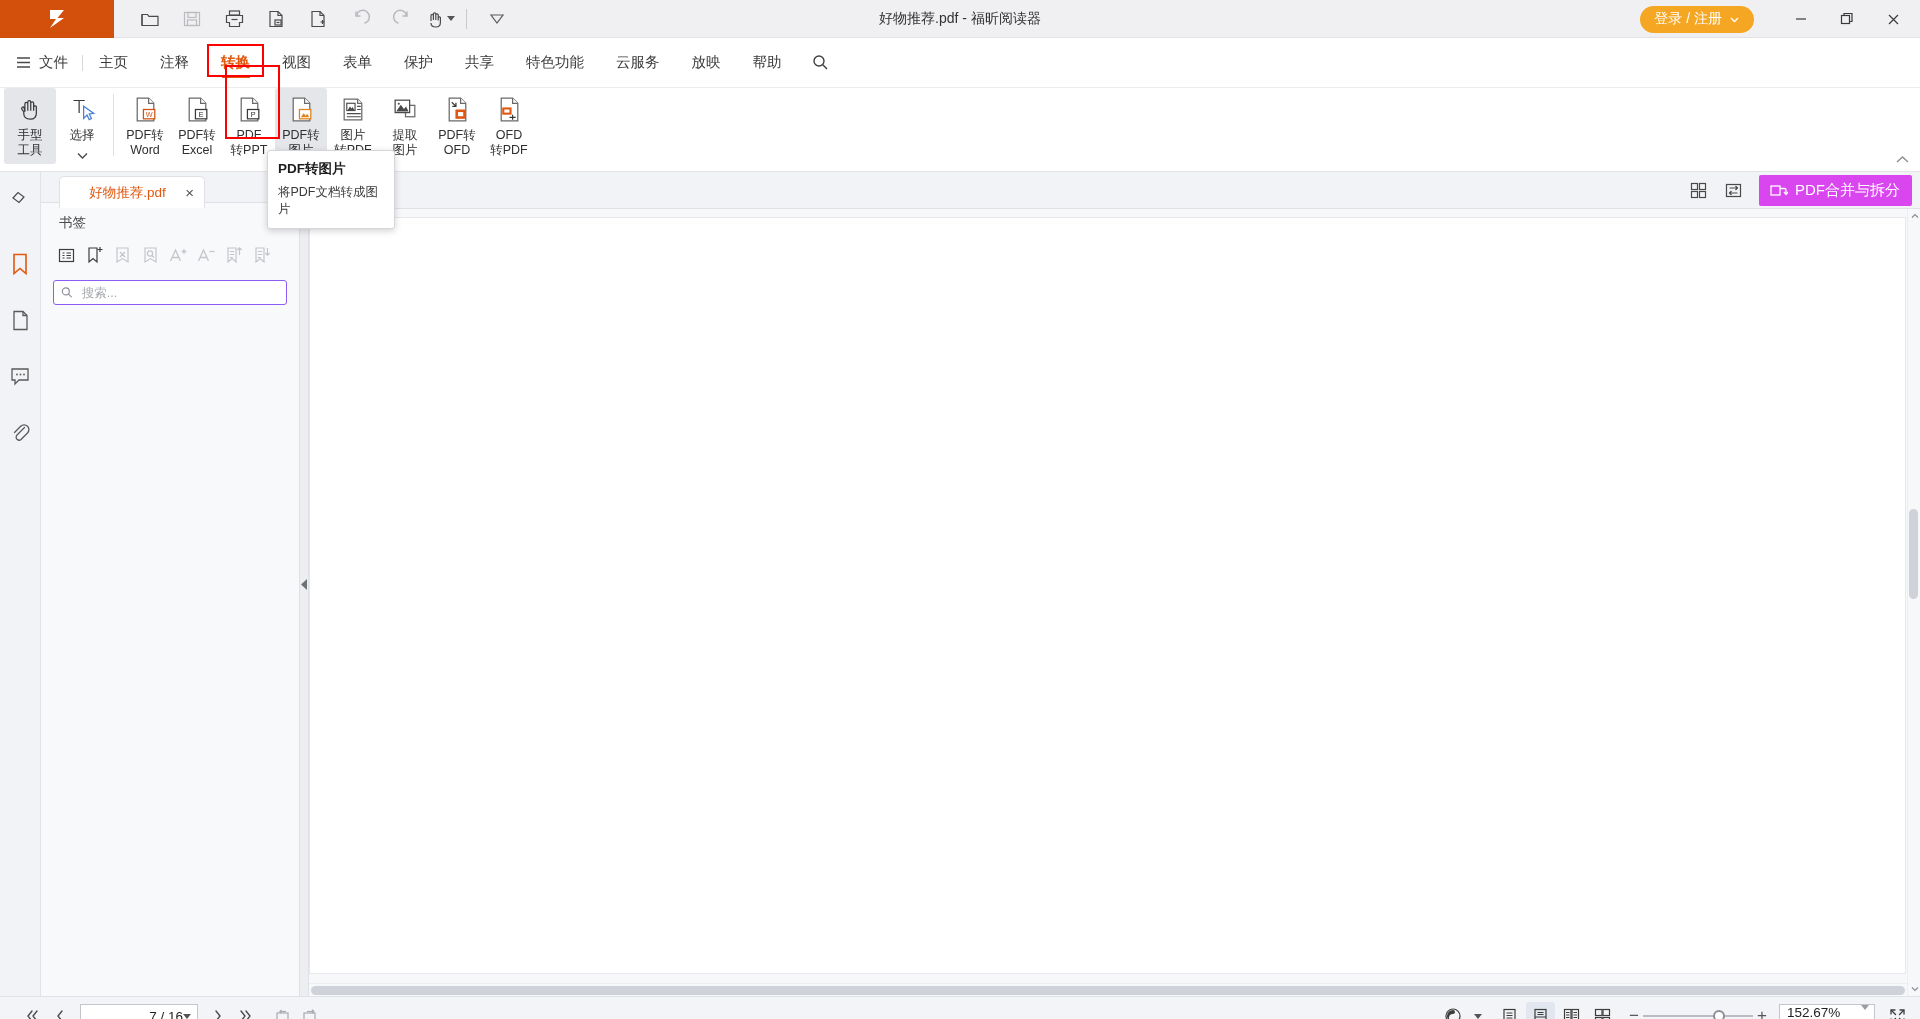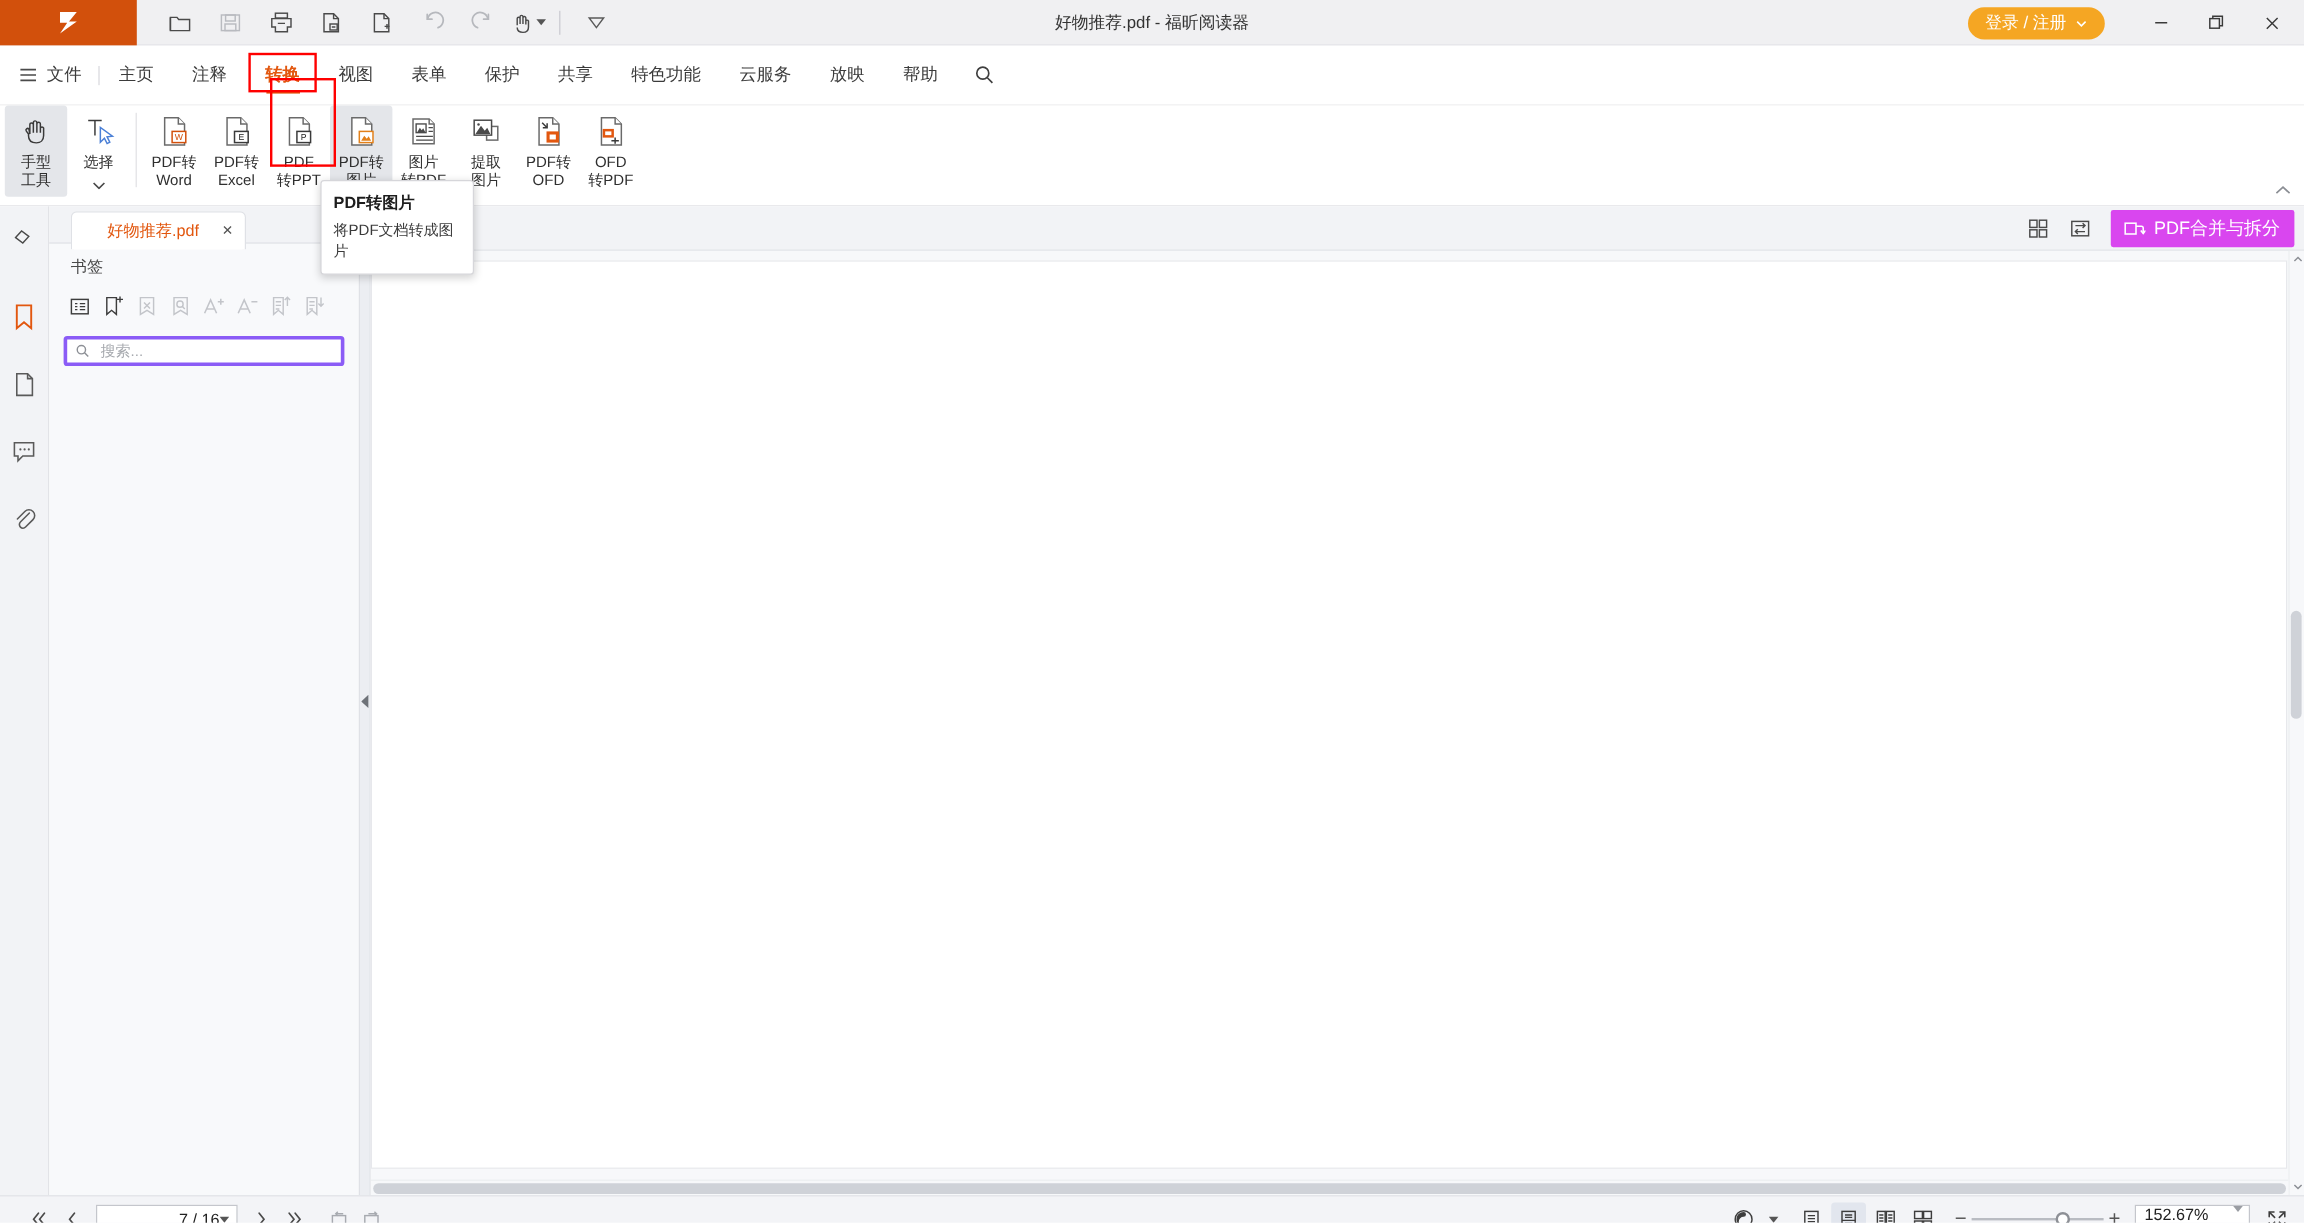--- a/index.html
+++ b/index.html
@@ -187,21 +187,21 @@
   }
   #bm-tools {
     display: flex; align-items: center;
     padding: 0 8px 0 12px; gap: 2px; height: 30px;
   }
   .bm-btn { width: 26px; height: 26px; display:flex; align-items:center; justify-content:center; }
   #bm-search {
     margin: 10px 12px 0 12px;
     height: 25px;
     background: #fff;
-    border: 3px solid #8b5cf6;
+    border: 1px solid #8b5cf6;
     border-radius: 3px;
     display: flex; align-items: center;
     padding: 0 7px; gap: 7px;
   }
   #bm-search input {
     border: none; outline: none; font-size: 12.5px;
     color: #333; width: 100%; background: transparent;
     font-family: "Liberation Sans", sans-serif;
   }
   #bm-search input::placeholder { color: #a6a9ae; }

